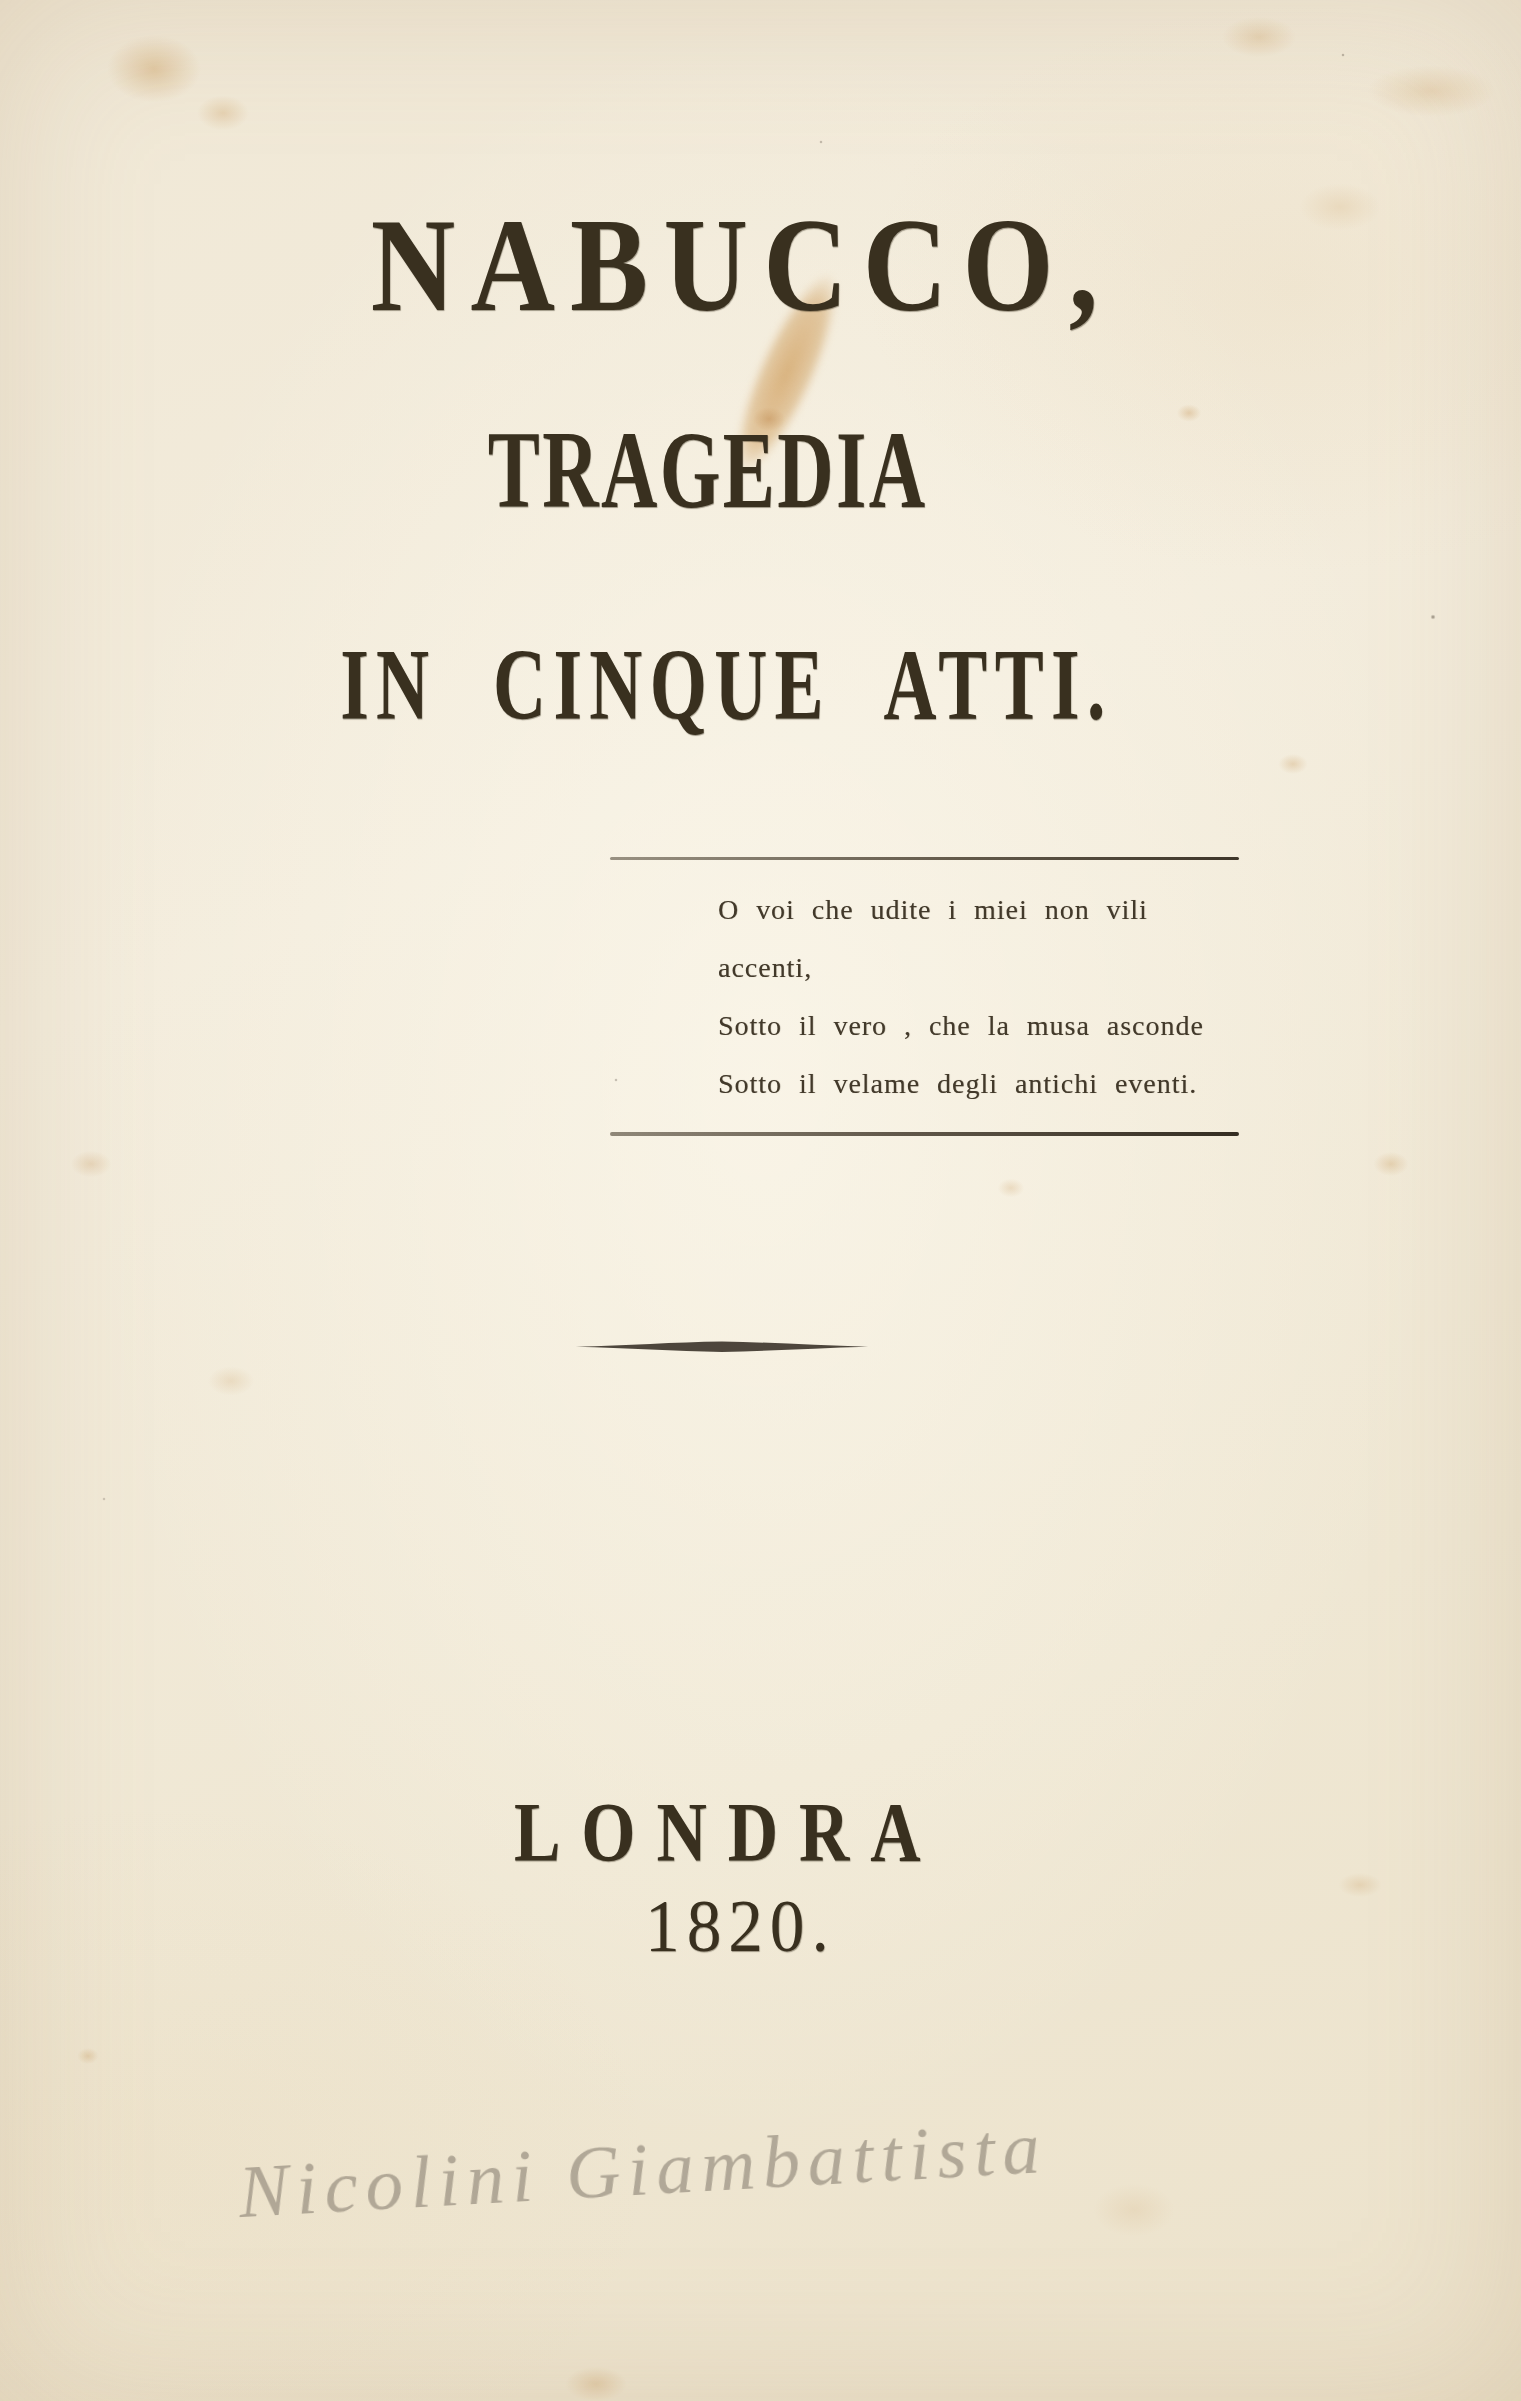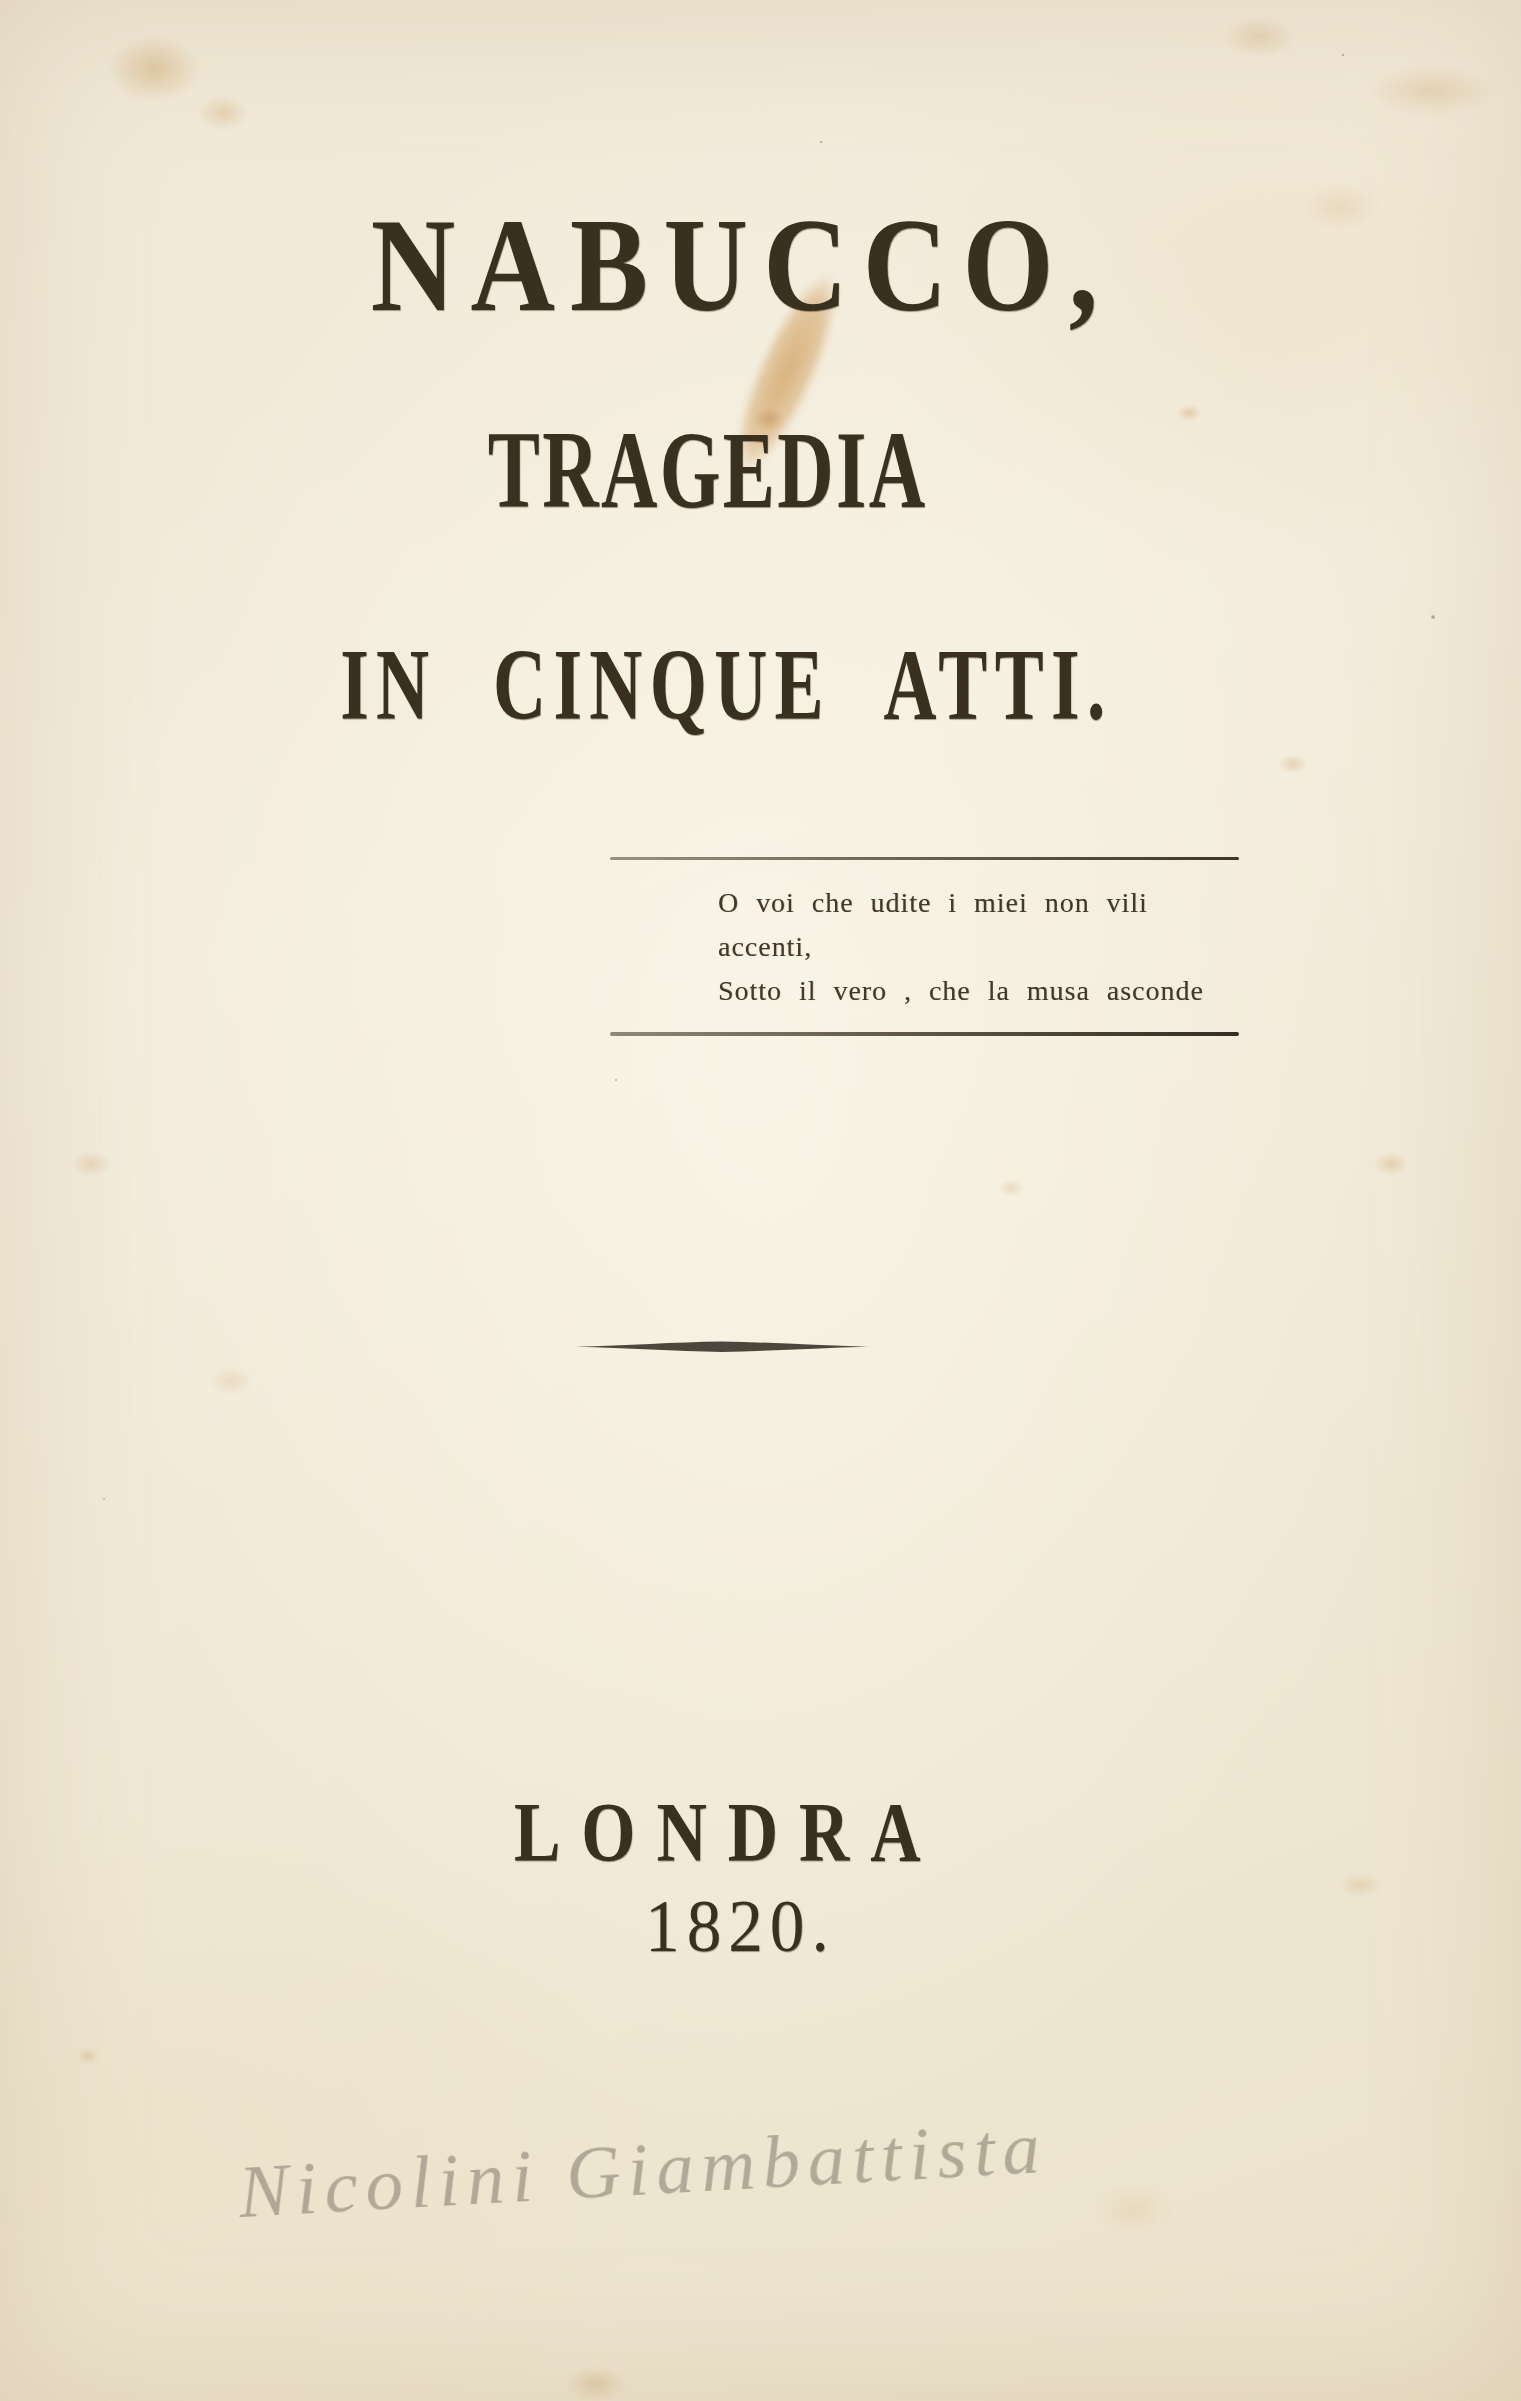--- a/index.html
+++ b/index.html
@@ -58,21 +58,21 @@
   .title>span{transform:scaleX(0.88);}
   .subtitle{top:407px;left:-53px;font-size:110px;font-weight:700;letter-spacing:0.03em;}
   .subtitle>span{transform:scaleX(0.71);}
   .subtitle2{top:626px;left:-35px;font-size:102px;font-weight:700;letter-spacing:0.10em;word-spacing:0.42em;}
   .subtitle2>span{transform:scaleX(0.72);}
 
   .epigraph{position:absolute;left:610px;top:857px;width:629px;}
   .ep-rule{height:2.9px;background:linear-gradient(90deg,rgba(74,64,48,0.55),rgba(74,64,48,0.85) 55%,rgba(52,44,32,0.95));border-radius:1.9px;}
   .ep-rule.top{margin-bottom:21px;}
   .ep-rule.bottom{margin-top:19px;height:3.8px;background:linear-gradient(90deg,rgba(74,64,48,0.6),rgba(60,50,36,0.8) 45%,rgba(42,35,24,0.95));}
-  .ep-lines{padding-left:108px;font-size:28px;line-height:44px;letter-spacing:0.035em;word-spacing:0.32em;color:#42392a;text-shadow:0.4px 0.4px 0.7px rgba(57,48,31,0.4);}
+  .ep-lines{padding-left:108px;font-size:28px;line-height:58px;letter-spacing:0.035em;word-spacing:0.32em;color:#42392a;text-shadow:0.4px 0.4px 0.7px rgba(57,48,31,0.4);}
 
   .ornament{position:absolute;left:574px;top:1339px;width:296px;height:15.4px;}
   .ornament svg{display:block;}
 
   .imprint-place{top:1783px;left:-33px;font-size:85px;font-weight:700;letter-spacing:0.30em;}
   .imprint-place>span{transform:scaleX(0.82);}
   .imprint-year{top:1885px;left:-21px;font-size:73px;font-weight:400;letter-spacing:0.10em;}
   .imprint-year>span{transform:scaleX(0.95);}
 
   .signature{
@@ -100,20 +100,21 @@
 
   <div class="cline subtitle2 ink">
     <span>IN CINQUE ATTI.</span>
   </div>
 
   <div class="epigraph">
     <div class="ep-rule top"></div>
     <div class="ep-lines">
       <div>O voi che udite i miei non vili accenti,</div>
       <div>Sotto il vero , che la musa asconde</div>
+      <div>Sotto il velame degli antichi eventi.</div>
     </div>
     <div class="ep-rule bottom"></div>
   </div>
 
   <div class="ornament">
     <svg width="296" height="15.4" viewBox="0 0 308 16" xmlns="http://www.w3.org/2000/svg">
       <path d="M2,8 C55,6.8 105,3.2 154,2.6 C203,3.2 253,6.8 306,8 C253,9.2 203,12.8 154,13.4 C105,12.8 55,9.2 2,8 Z" fill="#3b332a" opacity="0.9"></path>
     </svg>
   </div>
 

